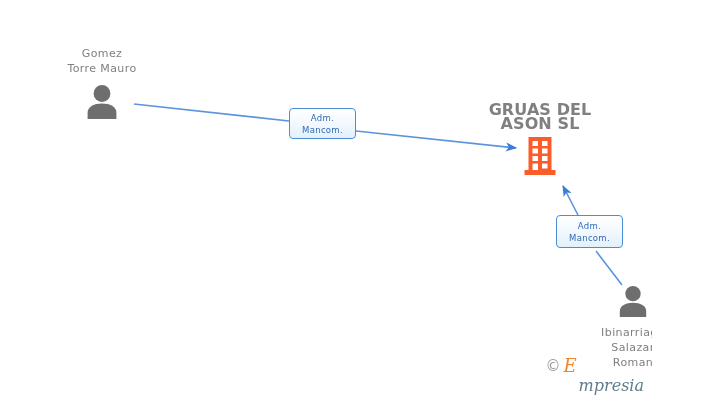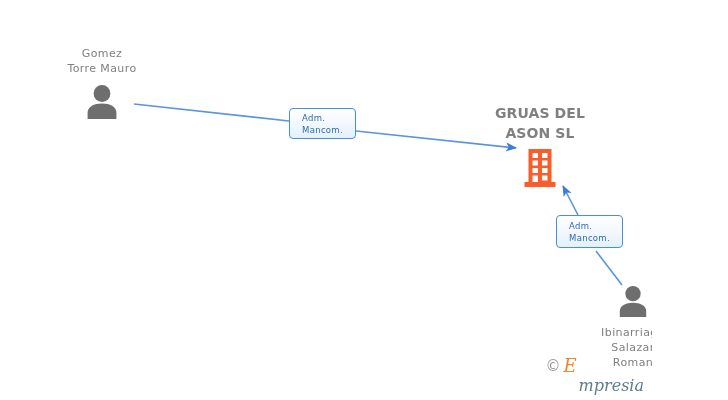--- a/index.html
+++ b/index.html
@@ -35,23 +35,23 @@
   .node-label {
     color: #808080;
     font-size: 11px;
     line-height: 15px;
     letter-spacing: 0.4px;
     white-space: pre-line;
     font-family: "DejaVu Sans", sans-serif;
   }
   .company-label {
     color: #808080;
-    font-size: 14px;
+    font-size: 16px;
     font-weight: bold;
-    line-height: 20px;
+    line-height: 14px;
     letter-spacing: 0.1px;
     white-space: pre-line;
     font-family: "DejaVu Sans", sans-serif;
   }
 
   
   .person-icon {
     display: block;
     margin: 0 auto;
   }
@@ -66,21 +66,21 @@
   .rel-box {
     position: absolute;
     box-sizing: border-box;
     border: 1px solid #4a8fd6;
     border-radius: 4px;
     background: linear-gradient(to bottom, #ffffff 0%, #f4f9fe 45%, #e3f0fb 100%);
     color: #2f6bb5;
     font-size: 8.5px;
     line-height: 12px;
     letter-spacing: 0.3px;
-    text-align: left;
+    text-align: center;
     display: flex;
     flex-direction: column;
     justify-content: center;
     align-items: center;
     font-family: "DejaVu Sans", sans-serif;
     white-space: pre-line;
   }
 
   
   #watermark {

